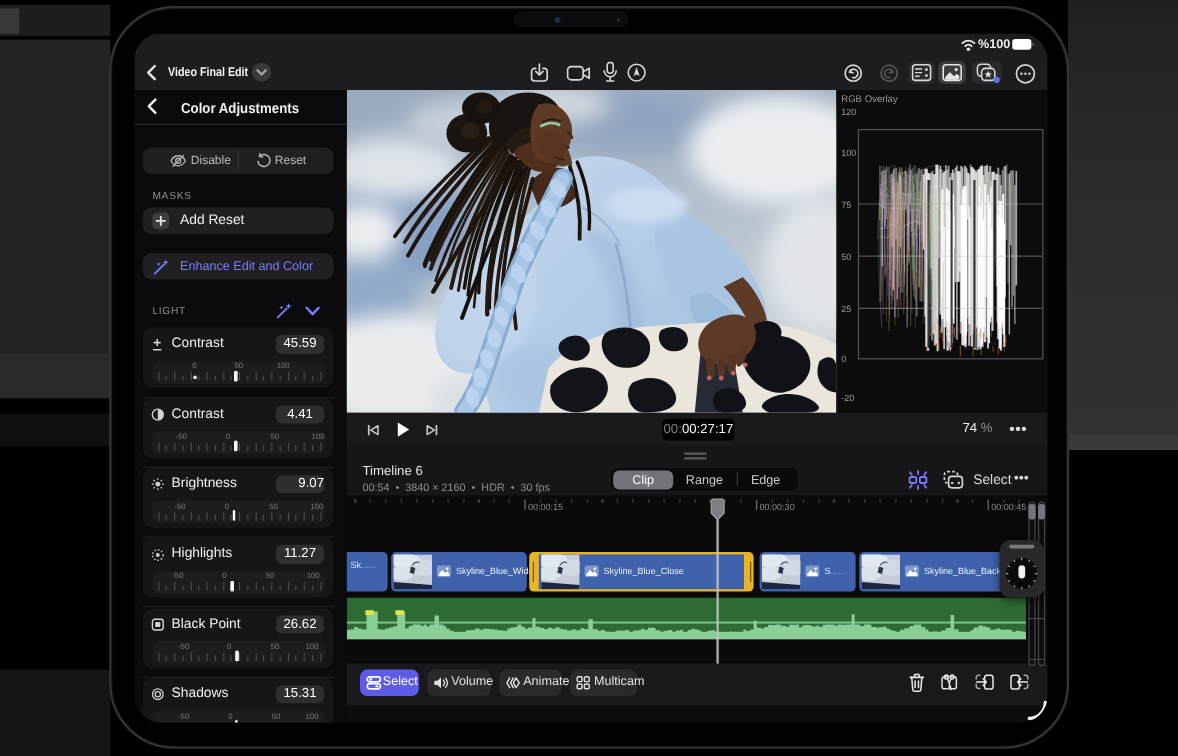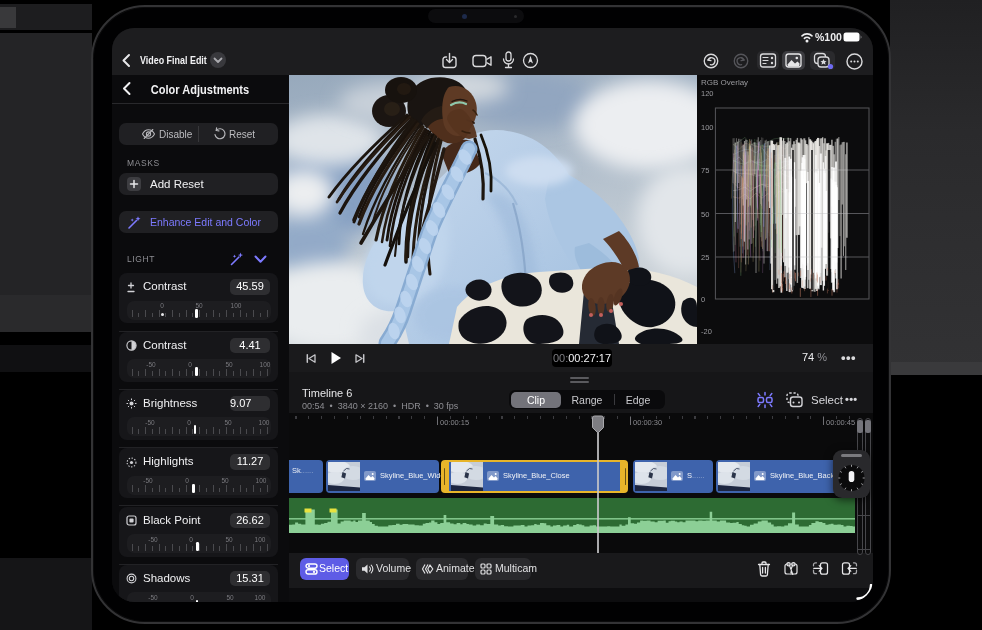--- a/index.html
+++ b/index.html
@@ -216,21 +216,21 @@
       <line x1="8.9" y1="5.5" x2="10.5" y2="5.5" stroke="#d2d2d6" stroke-width="1"></line>
       <line x1="7.904164650949369" y1="7.904161461118095" x2="9.035536251396131" y2="9.035531560467788" stroke="#d2d2d6" stroke-width="1"></line>
       <line x1="5.500004511102649" y1="8.899999999997007" x2="5.5000066339744835" y2="10.499999999995598" stroke="#d2d2d6" stroke-width="1"></line>
       <line x1="3.0958417287174105" y1="7.904167840776411" x2="1.9644731304667804" y2="9.035540942318251" stroke="#d2d2d6" stroke-width="1"></line>
       <line x1="2.1000000000119705" y1="5.5000090222052975" x2="0.5000000000176037" y2="5.500013267948967" stroke="#d2d2d6" stroke-width="1"></line>
       <line x1="3.095828969400781" y1="3.0958449185571477" x2="1.9644543667658545" y2="1.96447782140757" stroke="#d2d2d6" stroke-width="1"></line>
       <line x1="5.499986466692053" y1="2.100000000026934" x2="5.499980098076548" y2="0.5000000000396092" stroke="#d2d2d6" stroke-width="1"></line>
       <line x1="7.904151891598881" y1="3.0958257795822033" x2="9.035517487645414" y2="1.964449675856181" stroke="#d2d2d6" stroke-width="1"></line>
     </svg>
     <div class="a" style="left:31px;top:368.9px;height:14px;font-size:11.5px;color:#f0f0f2">Brightness</div>
-    <div class="a" style="left:118px;top:367.9px;width:40px;height:15.5px;border-radius:5px;background:#2e2e31;color:#fff;font-size:11px;text-align:left;line-height:15.5px">9.07</div>
+    <div class="a" style="left:118px;top:367.9px;width:40px;height:15.5px;border-radius:5px;background:#2e2e31;color:#fff;font-size:11px;text-align:right;line-height:15.5px">9.07</div>
     <div class="a" style="left:14.5px;top:389.4px;width:144px;height:19px;border-radius:7px;background:#1d1d20;overflow:hidden"></div>
     <div class="a" style="left:28px;top:390.9px;width:20px;height:8px;font-size:6.5px;color:#7a7a7f;text-align:center">-50</div>
     <div class="a" style="left:67px;top:390.9px;width:20px;height:8px;font-size:6.5px;color:#7a7a7f;text-align:center">0</div>
     <div class="a" style="left:106px;top:390.9px;width:20px;height:8px;font-size:6.5px;color:#7a7a7f;text-align:center">50</div>
     <div class="a" style="left:142px;top:390.9px;width:20px;height:8px;font-size:6.5px;color:#7a7a7f;text-align:center">100</div>
     <div class="a" style="left:19.5px;top:398.9px;width:1px;height:7px;background:#4a4a4e"></div>
     <div class="a" style="left:26.2px;top:401.4px;width:1px;height:4.5px;background:#4a4a4e"></div>
     <div class="a" style="left:33.0px;top:398.9px;width:1px;height:7px;background:#4a4a4e"></div>
     <div class="a" style="left:39.8px;top:401.4px;width:1px;height:4.5px;background:#4a4a4e"></div>
     <div class="a" style="left:46.5px;top:398.9px;width:1px;height:7px;background:#4a4a4e"></div>

